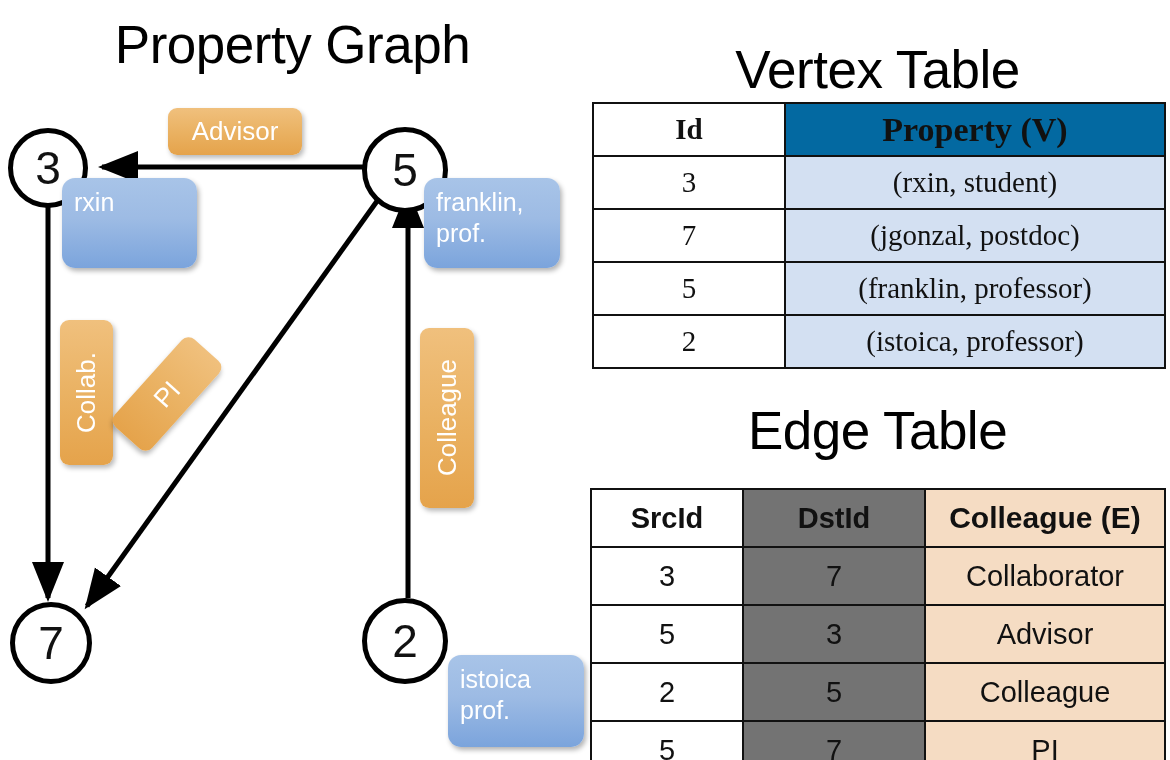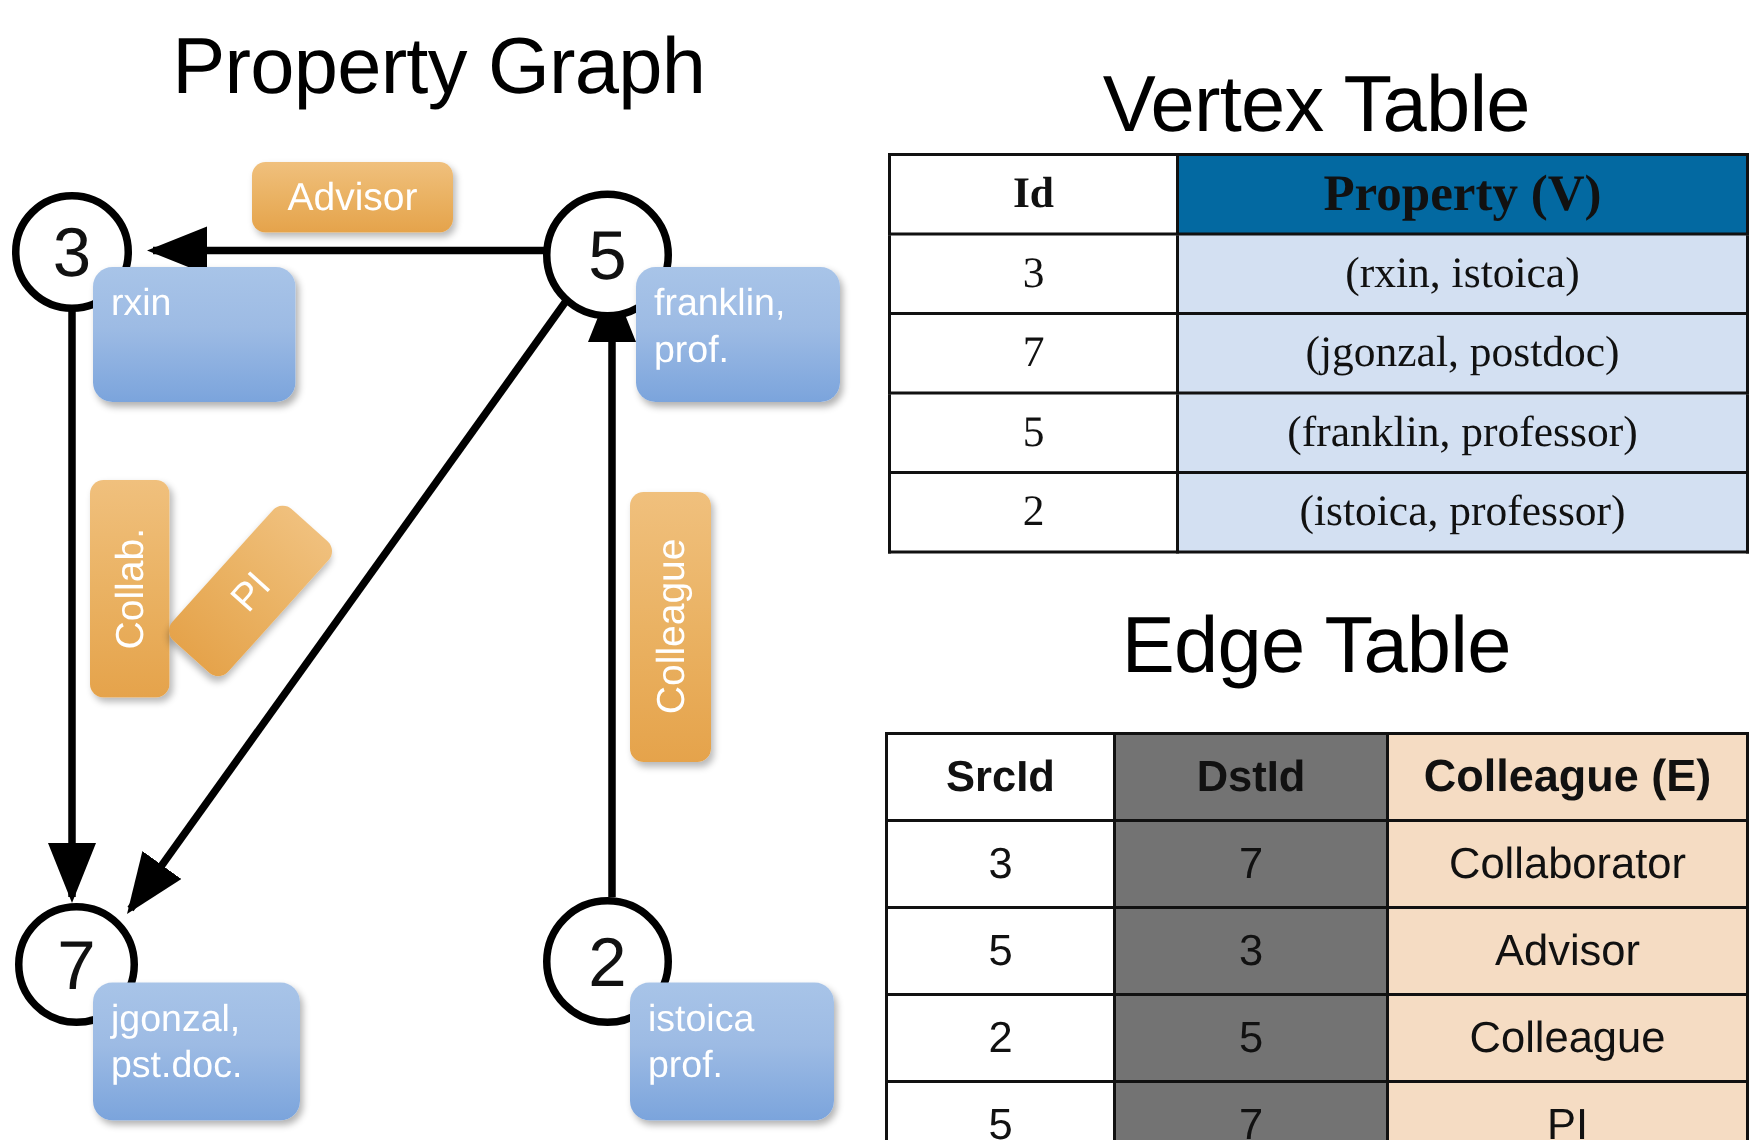--- a/index.html
+++ b/index.html
@@ -156,25 +156,21 @@
       <span>2</span>
     </div>
 
     <div class="prop-box" style="left:62px;top:88px;width:135px;height:90px;">
       <div>rxin</div>
     </div>
     <div class="prop-box" style="left:424px;top:88px;width:136px;height:90px;">
       <div>franklin,</div>
       <div>prof.</div>
     </div>
-    <div class="prop-box" style="left:62px;top:565px;width:138px;height:92px;">
-      <div>jgonzal,</div>
-      <div>pst.doc.</div>
-    </div>
-    <div class="prop-box" style="left:420px;top:565px;width:136px;height:92px;">
+    <div class="prop-box" style="left:448px;top:565px;width:136px;height:92px;">
       <div>istoica</div>
       <div>prof.</div>
     </div>
 
     <div class="edge-label" style="left:168px;top:18px;width:134px;height:47px;">
       <span>Advisor</span>
     </div>
 
     <div class="edge-label vert-label" style="left:60px;top:230px;width:53px;height:145px;">
       <span>Collab.</span>
@@ -192,21 +188,21 @@
   <table class="tbl" id="vertex-table">
     <thead>
       <tr>
         <th class="col-id">Id</th>
         <th class="col-prop">Property (V)</th>
       </tr>
     </thead>
     <tbody>
       <tr>
         <td class="col-id">3</td>
-        <td class="col-prop">(rxin, istoica)</td>
+        <td class="col-prop">(rxin, student)</td>
       </tr>
       <tr>
         <td class="col-id">7</td>
         <td class="col-prop">(jgonzal, postdoc)</td>
       </tr>
       <tr>
         <td class="col-id">5</td>
         <td class="col-prop">(franklin, professor)</td>
       </tr>
       <tr>

